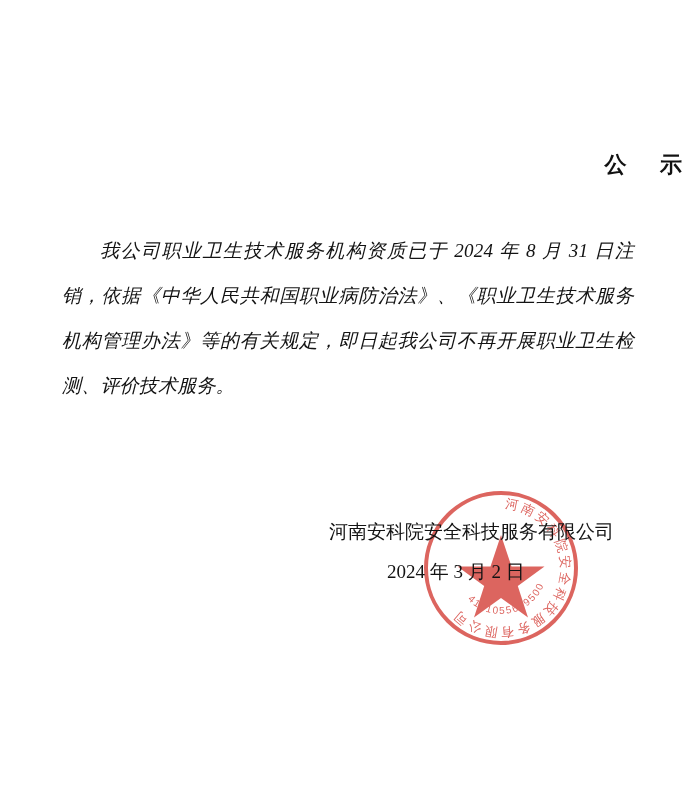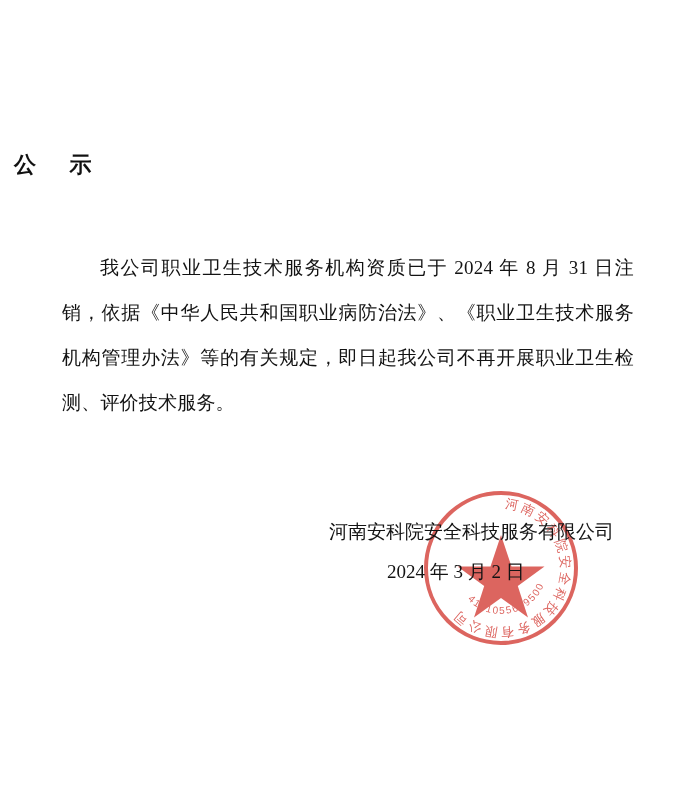--- a/index.html
+++ b/index.html
@@ -19,33 +19,34 @@
   .page {
     position: absolute;
     inset: 0;
   }
 
   .doc-title {
     position: absolute;
     top: 150px;
     left: 0;
     right: 0;
-    text-align: left;
+    text-align: right;
     font-size: 22px;
     font-weight: bold;
     letter-spacing: 14px;
     text-indent: 14px;
     color: #111111;
   }
 
   .body-block {
     position: absolute;
-    top: 226px;
+    top: 209px;
     left: 62px;
     width: 572px;
+    font-style: italic;
   }
 
   .body-para {
     font-size: 19px;
     line-height: 45px;
     text-indent: 38px;
     text-align: justify;
     color: #131313;
     letter-spacing: 0.2px;
   }

